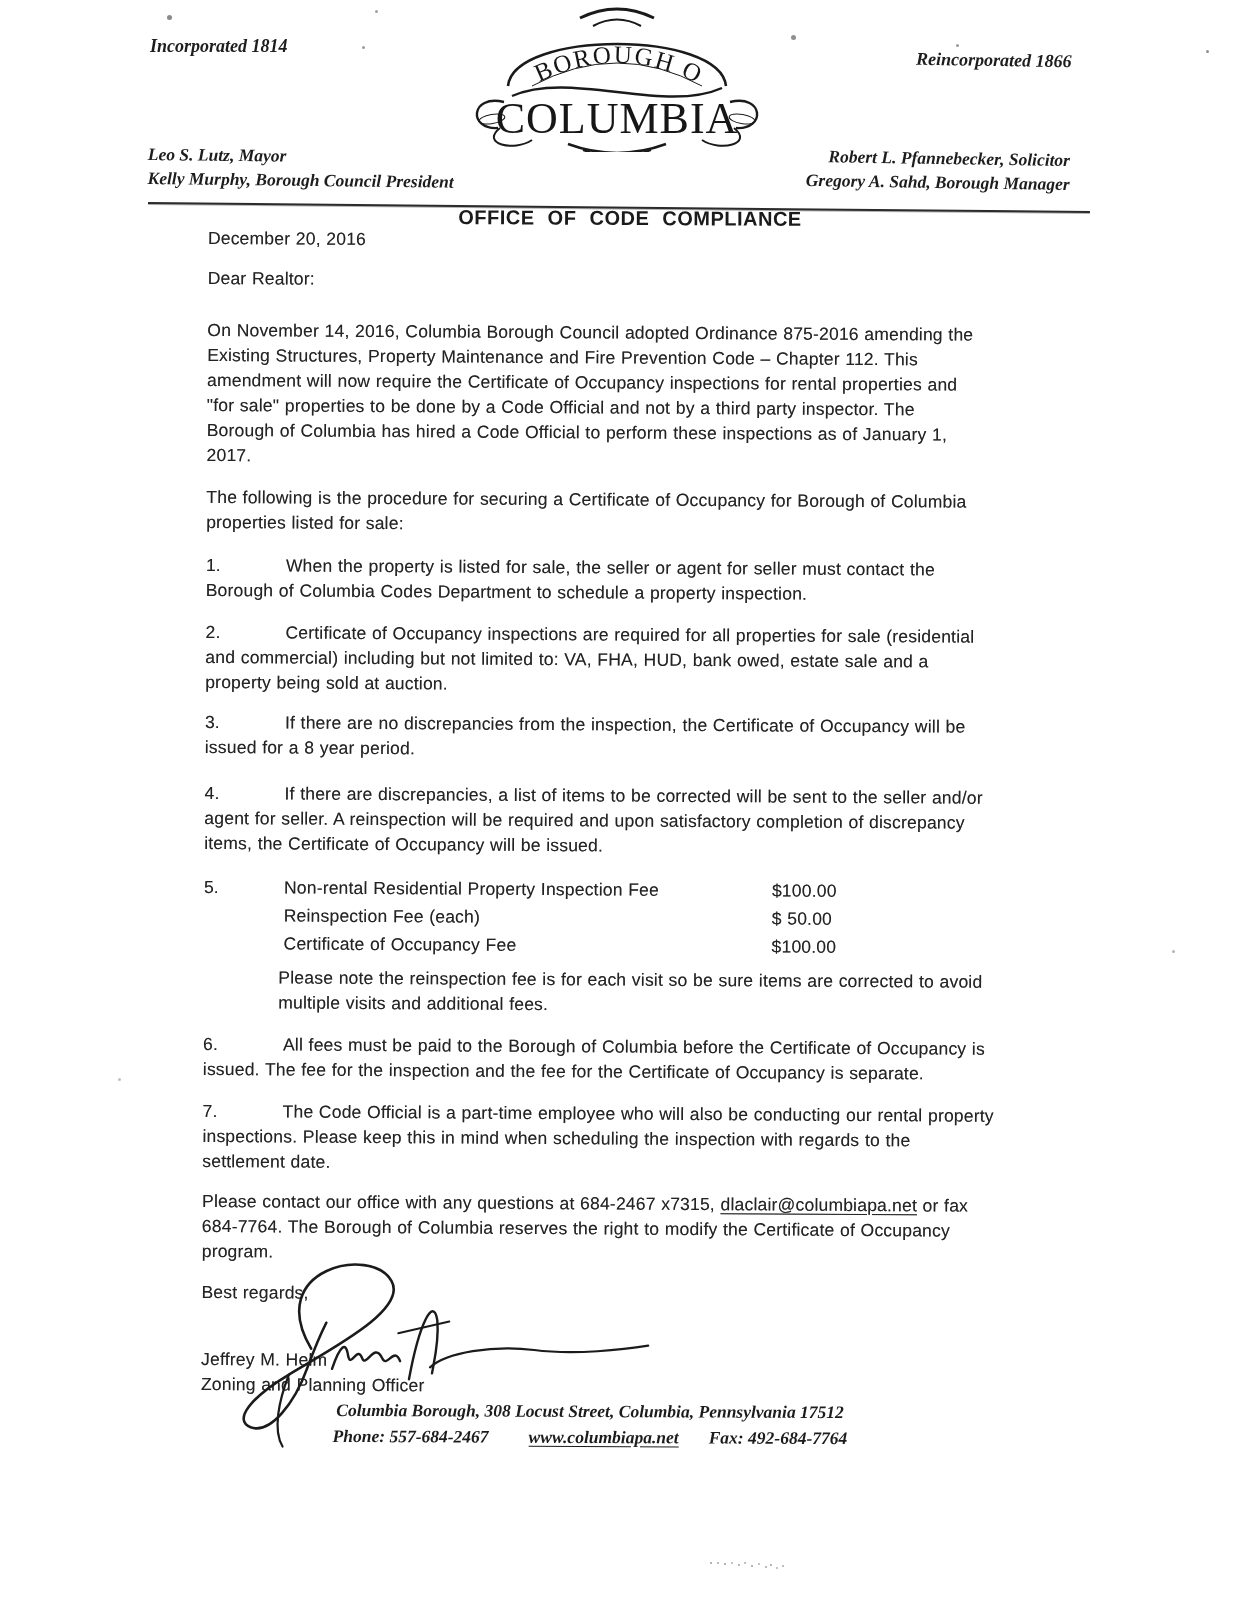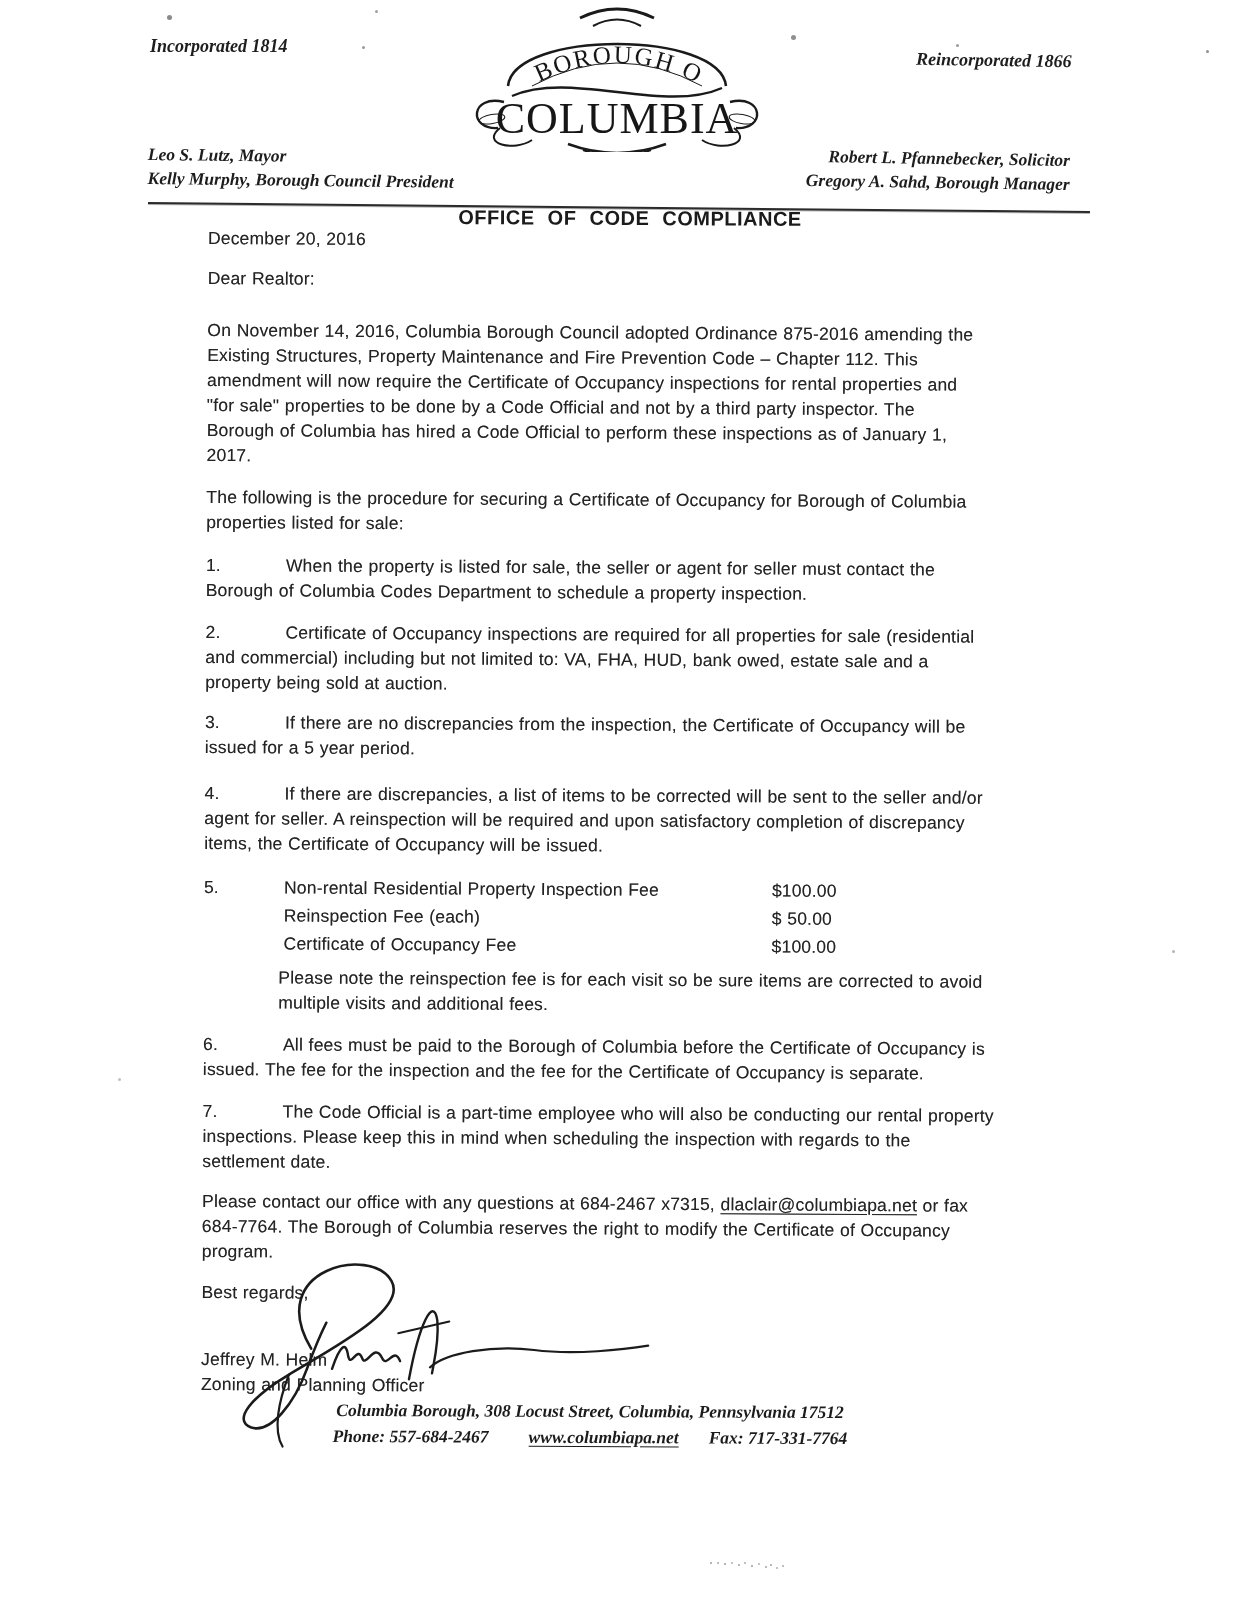--- a/index.html
+++ b/index.html
@@ -158,21 +158,21 @@
 2017.</p>
     <p class="p2" data-bind="letter.paragraph2">The following is the procedure for securing a Certificate of Occupancy for Borough of Columbia
 properties listed for sale:</p>
 
     <p class="item item-1"><span class="num" data-bind="letter.items.0.number">1.</span><span data-bind="letter.items.0.text">When the property is listed for sale, the seller or agent for seller must contact the
 Borough of Columbia Codes Department to schedule a property inspection.</span></p>
     <p class="item"><span class="num" data-bind="letter.items.1.number">2.</span><span data-bind="letter.items.1.text">Certificate of Occupancy inspections are required for all properties for sale (residential
 and commercial) including but not limited to: VA, FHA, HUD, bank owed, estate sale and a
 property being sold at auction.</span></p>
     <p class="item item-3"><span class="num" data-bind="letter.items.2.number">3.</span><span data-bind="letter.items.2.text">If there are no discrepancies from the inspection, the Certificate of Occupancy will be
-issued for a 5 year period.</span></p>
+issued for a 8 year period.</span></p>
     <p class="item item-4"><span class="num" data-bind="letter.items.3.number">4.</span><span data-bind="letter.items.3.text">If there are discrepancies, a list of items to be corrected will be sent to the seller and/or
 agent for seller.  A reinspection will be required and upon satisfactory completion of discrepancy
 items, the Certificate of Occupancy will be issued.</span></p>
 
     <div class="fees">
       <span data-bind="letter.fees.number">5.</span>
       <span data-bind="letter.fees.rows.0.label">Non-rental Residential Property Inspection Fee</span>
       <span data-bind="letter.fees.rows.0.amount">$100.00</span>
       <span></span>
       <span data-bind="letter.fees.rows.1.label">Reinspection Fee (each)</span>
@@ -204,17 +204,17 @@
       <path d="M96,126 C86,152 80,182 90,198" stroke-width="2.2"></path>
       <path d="M139,120 C147,96 153,92 155,107 C158,120 164,96 169,109 C173,120 181,92 189,109 C194,120 201,96 207,112" stroke-width="2.4"></path>
       <path d="M216,130 C226,74 240,46 244,71 C246,92 241,112 239,124" stroke-width="2.4"></path>
       <path d="M205,84 L256,72" stroke-width="2"></path>
       <path d="M237,118 C253,103 300,95 341,100 C381,105 432,99 455,95" stroke-width="2.2"></path>
     </svg>
   </div>
 
   <div class="footer">
     <div data-bind="footer.address">Columbia Borough, 308 Locust Street, Columbia, Pennsylvania 17512</div>
-    <div><span data-bind="footer.phone">Phone: 557-684-2467</span><span class="website" data-bind="footer.website">www.columbiapa.net</span><span data-bind="footer.fax">Fax: 717-331-7764</span></div>
+    <div><span data-bind="footer.phone">Phone: 557-684-2467</span><span class="website" data-bind="footer.website">www.columbiapa.net</span><span data-bind="footer.fax">Fax: 492-684-7764</span></div>
   </div>
 
   <div class="smudge"></div>
 </div>
 
 </body></html>

